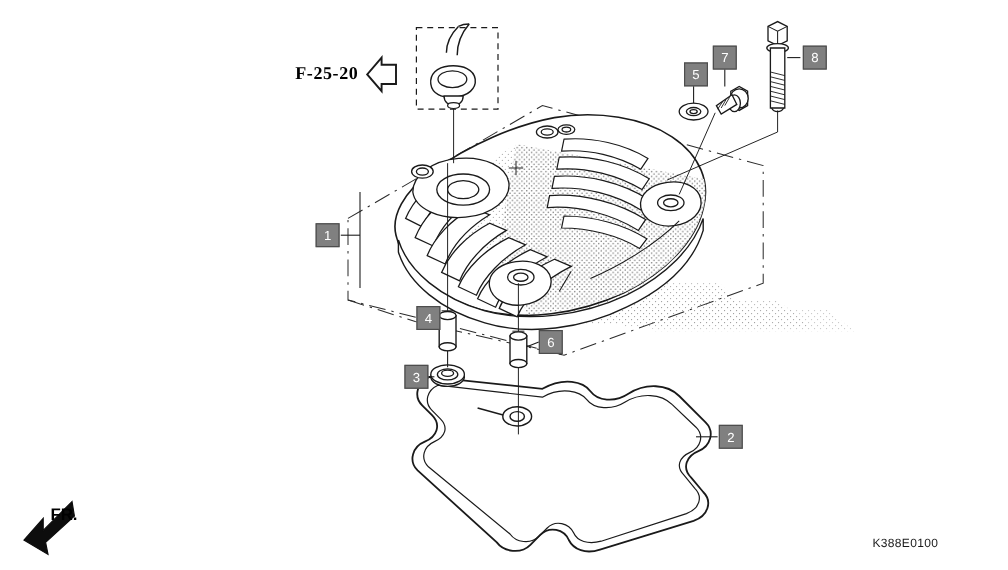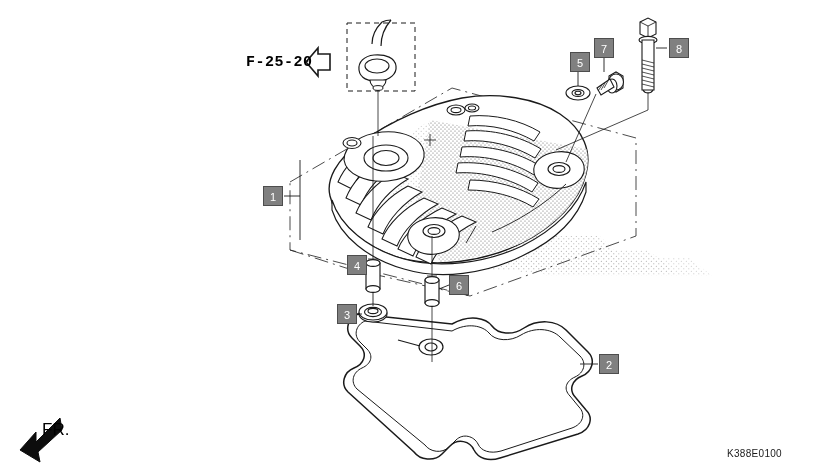--- a/index.html
+++ b/index.html
@@ -36,33 +36,33 @@
     font-size: 11px;
     line-height: 20px;
     text-align: center;
     font-weight: normal;
     box-sizing: border-box;
     user-select: none;
   }
   
   .refcode {
     position: absolute;
-    font-family: Liberation Mono, monospace;
+    font-family: Liberation Serif, serif;
     font-weight: bold;
     font-size: 15px;
     color: #000000;
     letter-spacing: 0.5px;
     white-space: nowrap;
   }
   
   .frmark {
     position: absolute;
     font-family: "Liberation Sans", sans-serif;
-    font-weight: normal;
-    font-size: 17px;
+    font-weight: bold;
+    font-size: 14px;
     color: #000000;
     white-space: nowrap;
   }
   
   .catcode {
     position: absolute;
     font-family: "Liberation Sans", sans-serif;
     font-size: 10px;
     color: #1a1a1a;
     letter-spacing: 0.3px;

